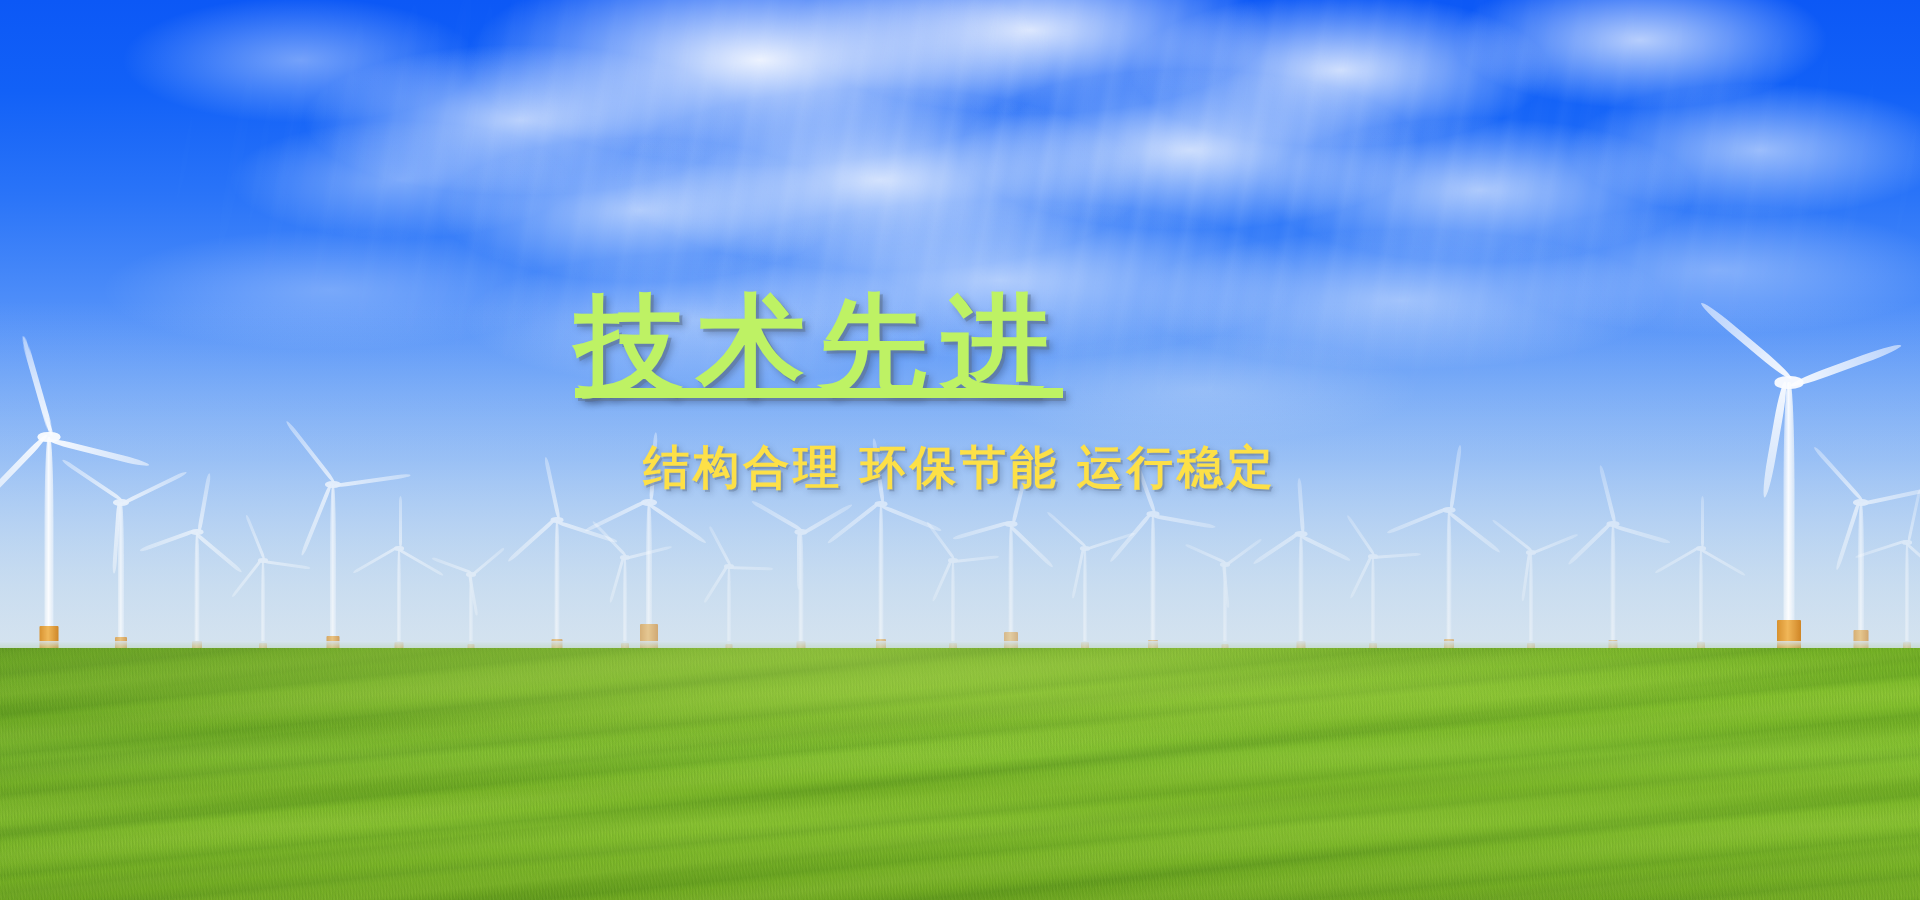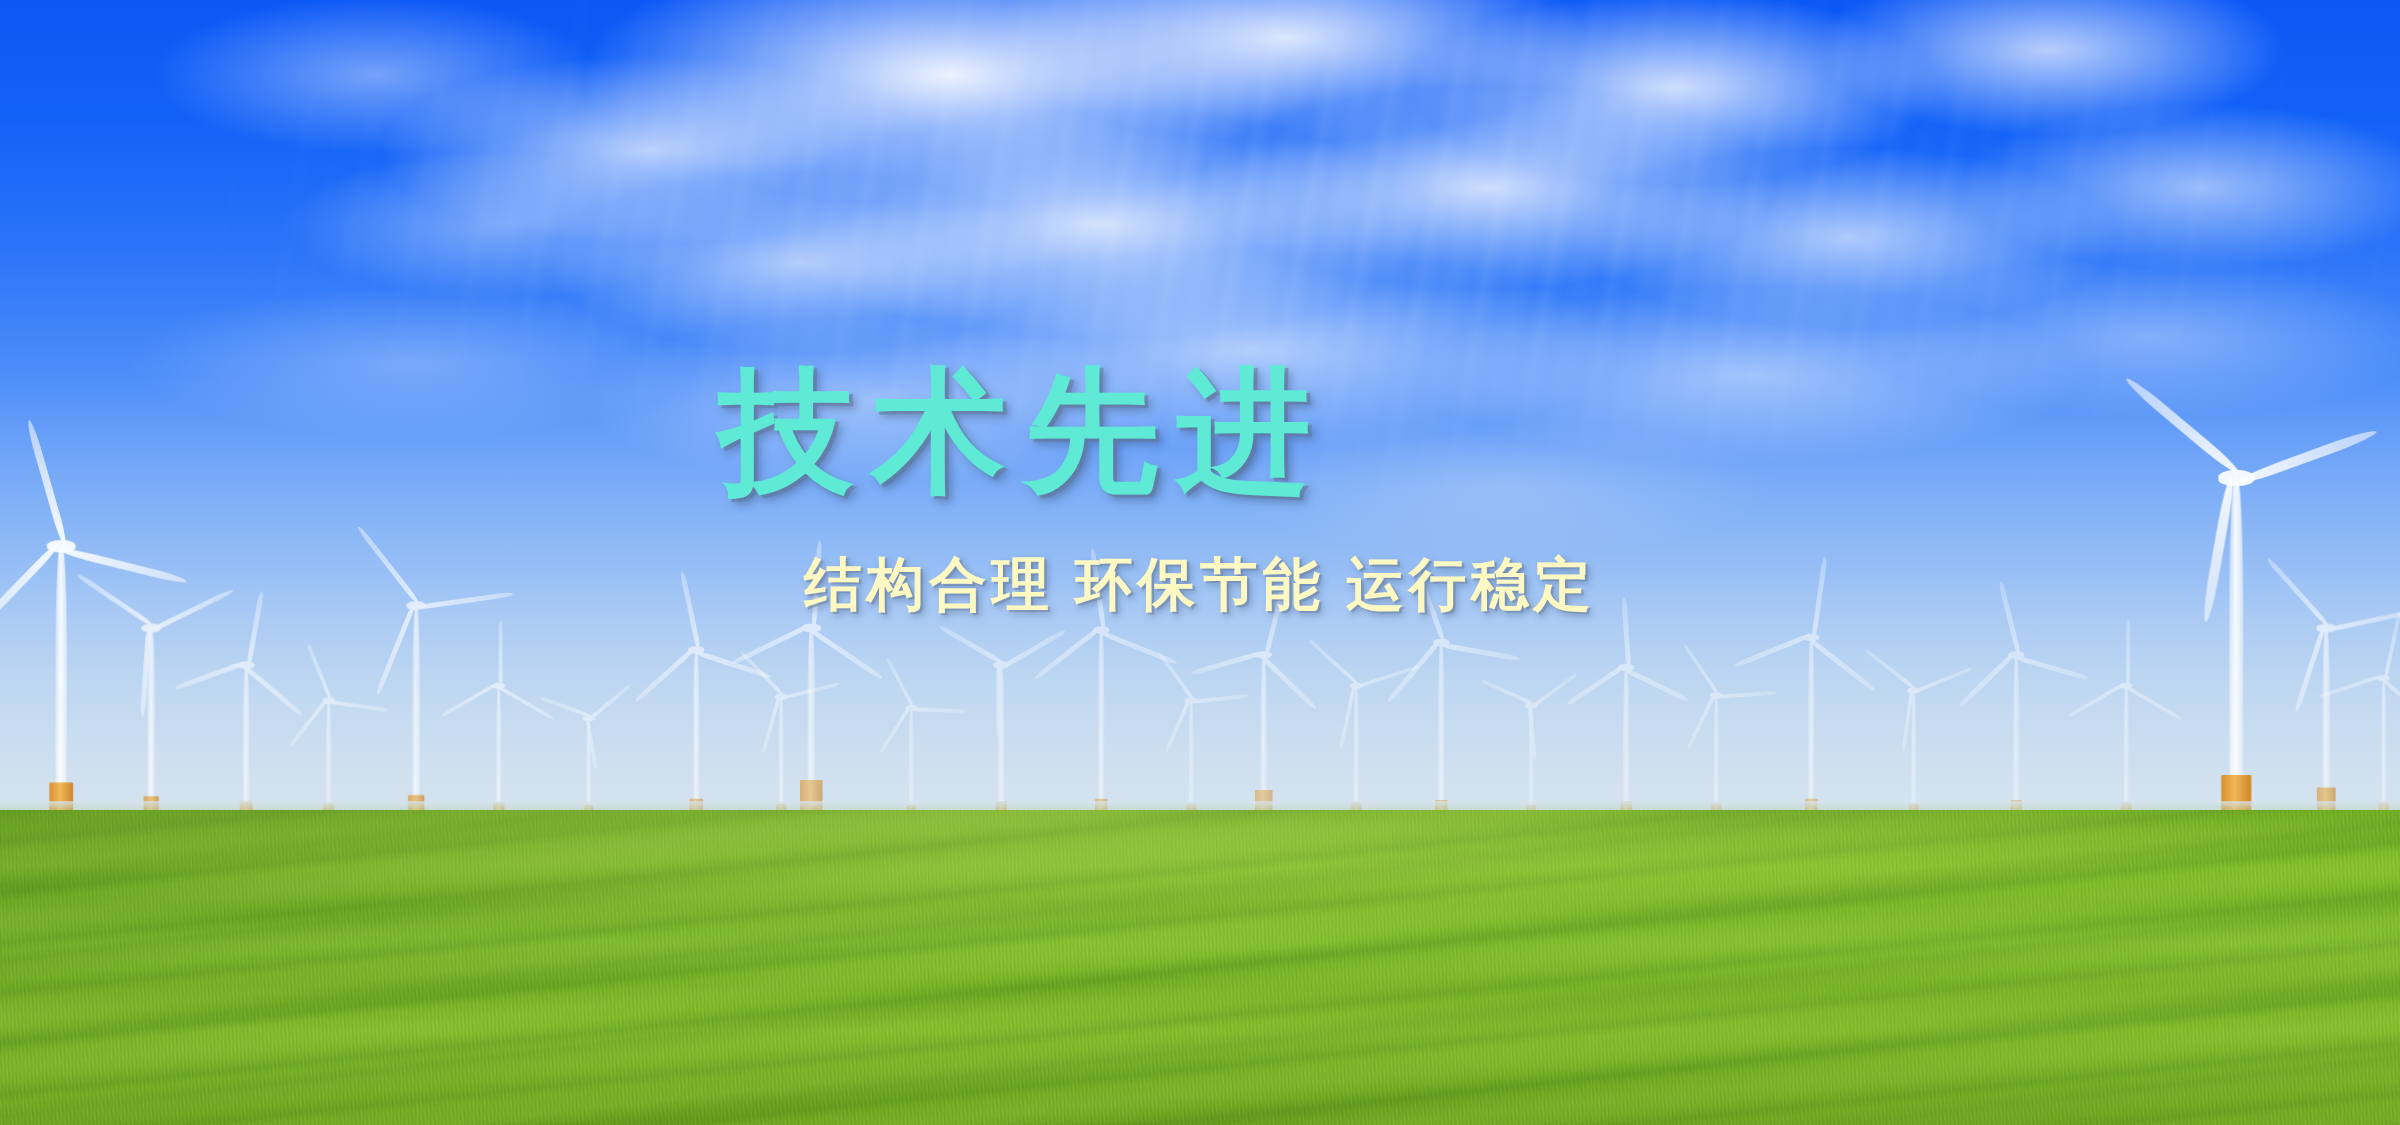--- a/index.html
+++ b/index.html
@@ -199,31 +199,32 @@
 
   
   .copy {
     position:absolute; left:0; top:0;
     width:1920px; height:652px;
     text-align:center;
   }
 
   .headline {
     position:absolute; left:0; top:288px; width:1624px;
-    font-size:108px; font-weight:bold; color:#5eead4;
+    font-size:108px; font-weight:bold; color:#bef264;
     letter-spacing:14px; line-height:1.06;
     text-indent:14px;
     text-shadow:
       3px 3px 0 rgba(96,118,150,.55),
       5px 5px 7px rgba(50,70,105,.40);
+    text-decoration: underline;
   }
 
   .subline {
     position:absolute; left:0; top:442px; width:1920px;
-    font-size:46px; font-weight:bold; color:#fef9c3;
+    font-size:46px; font-weight:bold; color:#fde047;
     letter-spacing:4px; line-height:1.1;
     text-shadow:
       2px 2px 0 rgba(110,132,162,.55),
       3px 3px 6px rgba(55,75,110,.38);
   }
 
   .engline {
     position:absolute; left:0; top:522px; width:1920px;
     font-size:25px; font-weight:bold; color:#ffffff;
     letter-spacing:.6px; line-height:1.2;

